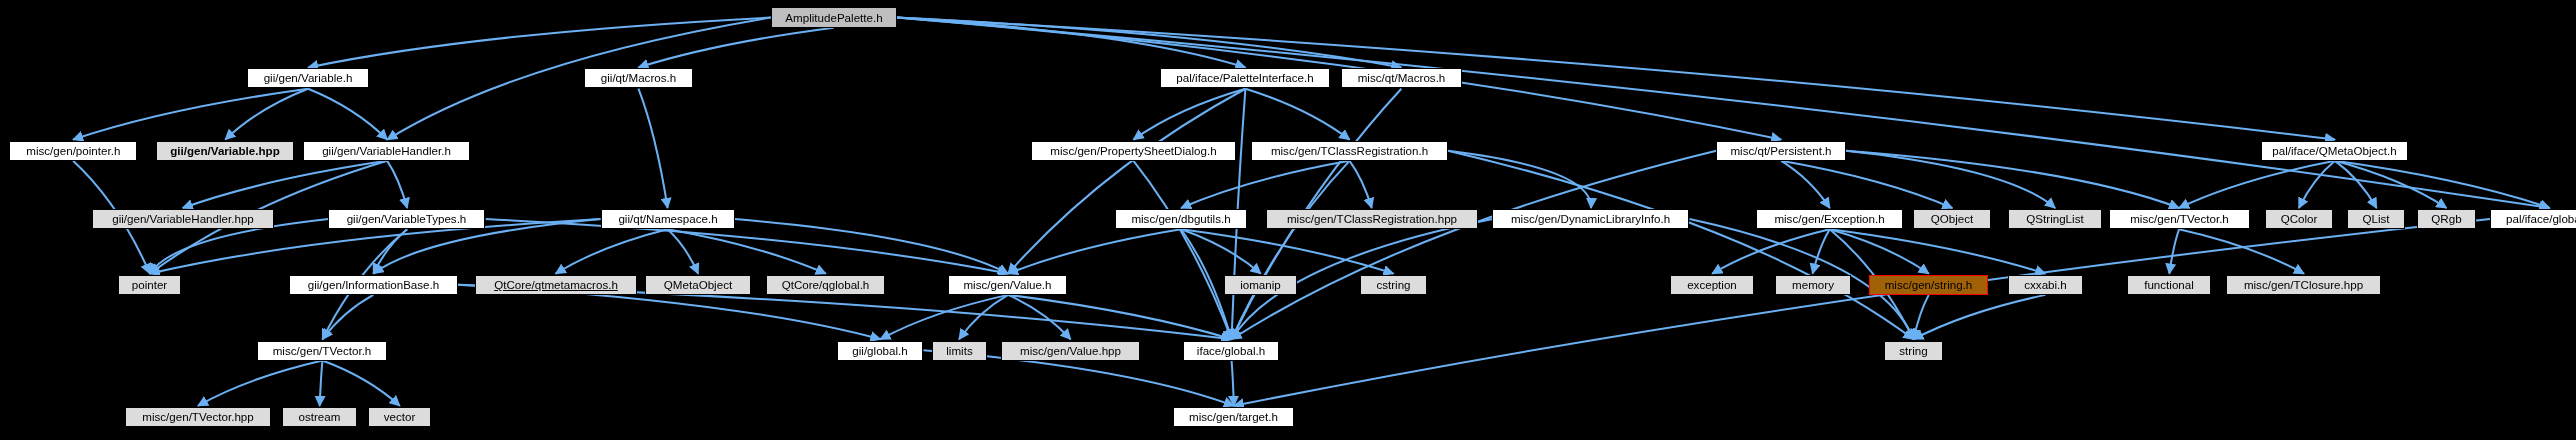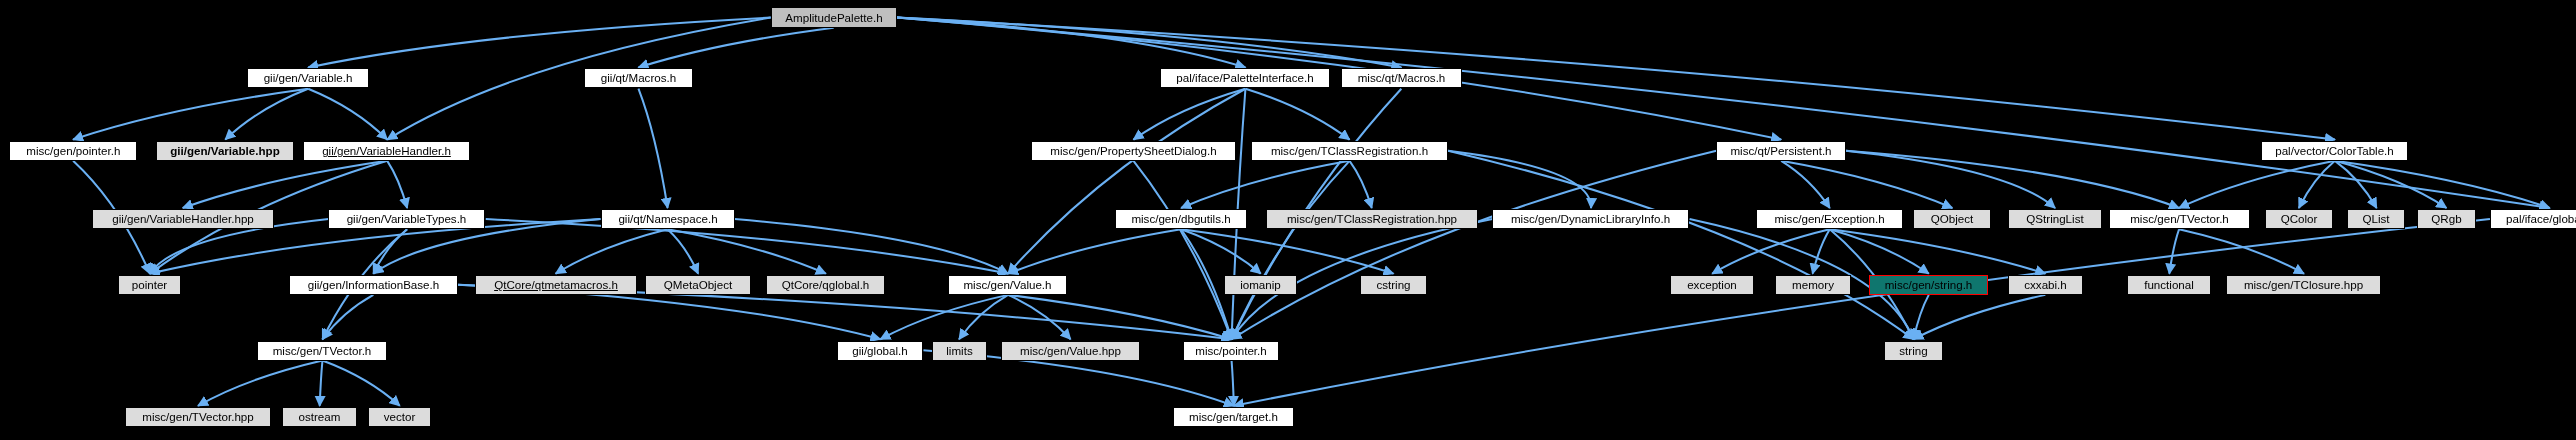--- a/index.html
+++ b/index.html
@@ -5,21 +5,21 @@
   html,body{margin:0;padding:0;background:#000;}
   #canvas{position:relative;width:2576px;height:440px;background:#000;overflow:hidden;
     font-family:"Liberation Sans", sans-serif;}
   #edges{position:absolute;left:0;top:0;width:2576px;height:440px;}
   .node{position:absolute;box-sizing:border-box;display:flex;align-items:center;
     justify-content:center;border:0.9px solid #000;color:#000;white-space:nowrap;
     font-size:11.6px;line-height:1;letter-spacing:0px;}
   .node.white{background:#ffffff;}
   .node.gray{background:#dcdcdc;}
   .node.root{background:#bfbfbf;}
-  .node.hot{background:#0f766e;border:1.9px solid #ff0000;}
+  .node.hot{background:#a16207;border:1.9px solid #ff0000;}
 </style>
 </head>
 <body>
 
 <div id="canvas">
   <svg id="edges" viewBox="0 0 2784 476" preserveAspectRatio="none">
     <defs>
       <marker id="arrow" viewBox="0 0 10 10" refX="9" refY="5" markerWidth="5.5" markerHeight="5.5" orient="auto-start-reverse">
         <path d="M 0 0 L 10 5 L 0 10 z" fill="#6ab0f3"></path>
       </marker>
@@ -117,34 +117,34 @@
       </div>
       <div class="node white" style="left: 1341px; top: 68px; width: 121px; height: 20.4px;">
         <span>misc/qt/Macros.h</span>
       </div>
       <div class="node white" style="left: 9.3px; top: 141px; width: 128px; height: 20.4px;">
         <span>misc/gen/pointer.h</span>
       </div>
       <div class="node gray" style="left: 156px; top: 141px; width: 138px; height: 20.4px; font-weight: bold;">
         <span>gii/gen/Variable.hpp</span>
       </div>
-      <div class="node white" style="left: 303px; top: 141px; width: 167px; height: 20.4px; text-decoration: underline;">
+      <div class="node white" style="left: 303px; top: 141px; width: 167px; height: 20.4px;">
         <span>gii/gen/VariableHandler.h</span>
       </div>
       <div class="node white" style="left: 1031px; top: 141px; width: 205px; height: 20.4px;">
         <span>misc/gen/PropertySheetDialog.h</span>
       </div>
       <div class="node white" style="left: 1251px; top: 141px; width: 197px; height: 20.4px;">
         <span>misc/gen/TClassRegistration.h</span>
       </div>
       <div class="node white" style="left: 1716px; top: 141px; width: 130px; height: 20.4px;">
         <span>misc/qt/Persistent.h</span>
       </div>
       <div class="node white" style="left: 2261px; top: 141px; width: 147px; height: 20.4px;">
-        <span>pal/vector/ColorTable.h</span>
+        <span>pal/iface/QMetaObject.h</span>
       </div>
       <div class="node gray" style="left: 92px; top: 209px; width: 182px; height: 20.4px;">
         <span>gii/gen/VariableHandler.hpp</span>
       </div>
       <div class="node white" style="left: 328px; top: 209px; width: 157px; height: 20.4px;">
         <span>gii/gen/VariableTypes.h</span>
       </div>
       <div class="node white" style="left: 601px; top: 209px; width: 134px; height: 20.4px;">
         <span>gii/qt/Namespace.h</span>
       </div>
@@ -229,21 +229,21 @@
       <div class="node white" style="left: 837px; top: 341px; width: 86px; height: 20.4px;">
         <span>gii/global.h</span>
       </div>
       <div class="node gray" style="left: 932px; top: 341px; width: 55px; height: 20.4px;">
         <span>limits</span>
       </div>
       <div class="node gray" style="left: 1001px; top: 341px; width: 139px; height: 20.4px;">
         <span>misc/gen/Value.hpp</span>
       </div>
       <div class="node white" style="left: 1183px; top: 341px; width: 96px; height: 20.4px;">
-        <span>misc/pointer.h</span>
+        <span>iface/global.h</span>
       </div>
       <div class="node gray" style="left: 1884px; top: 341px; width: 59px; height: 20.4px;">
         <span>string</span>
       </div>
       <div class="node gray" style="left: 125px; top: 407px; width: 146px; height: 20.4px;">
         <span>misc/gen/TVector.hpp</span>
       </div>
       <div class="node gray" style="left: 282px; top: 407px; width: 75px; height: 20.4px;">
         <span>ostream</span>
       </div>

